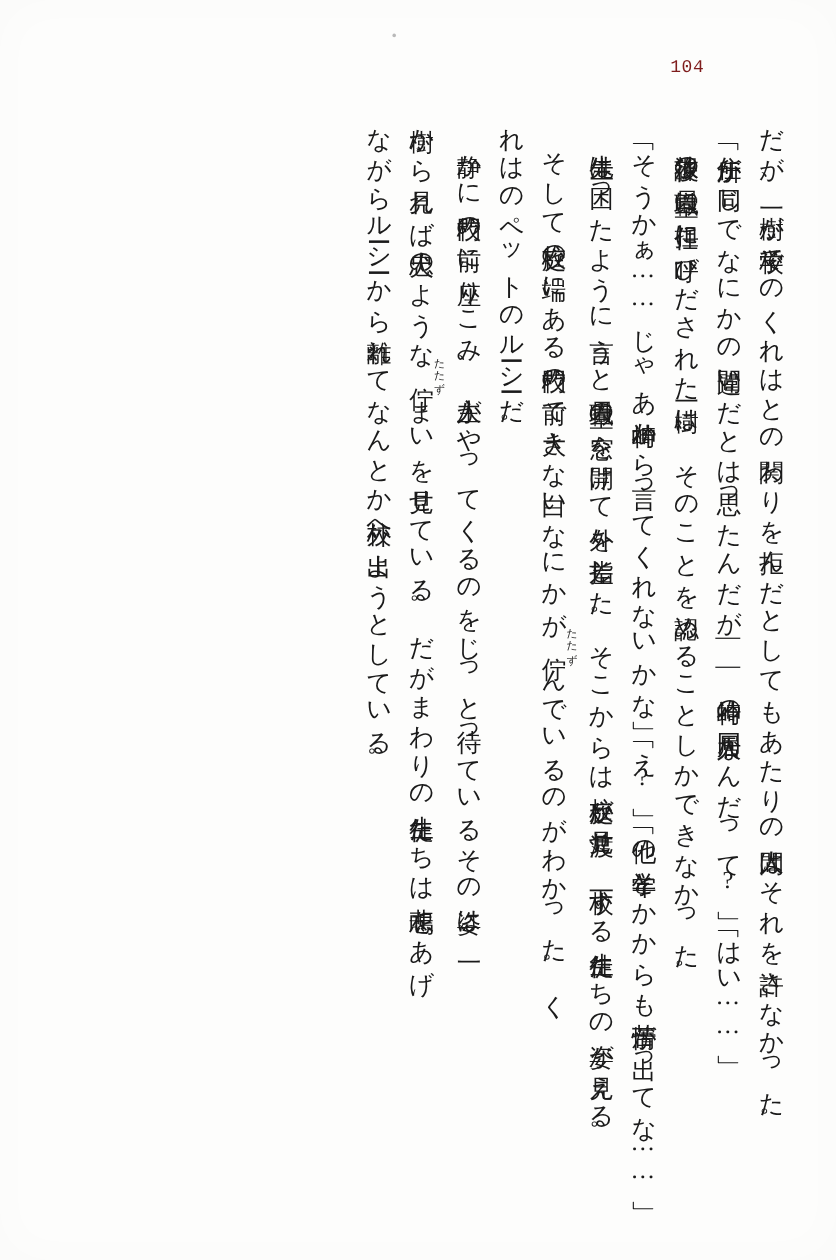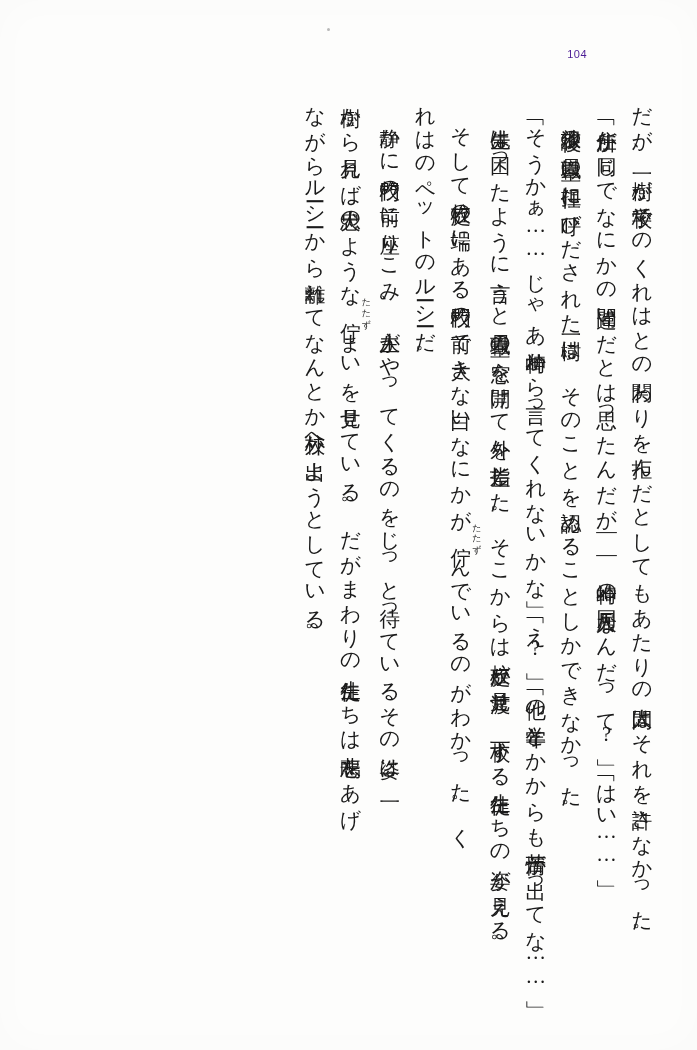--- a/index.html
+++ b/index.html
@@ -20,24 +20,24 @@
     position: absolute;
     inset: 0;
     background: #fdfdfc;
   }
 
   
   .page-number {
     position: absolute;
     top: 48px;
     right: 110px;
-    font-size: 11px;
+    font-size: 15px;
     letter-spacing: 0.5px;
-    color: #4c1d95;
-    font-family: Liberation Sans, sans-serif;
+    color: #7f1d1d;
+    font-family: Liberation Mono, monospace;
   }
 
   
   .artifact-dot {
     position: absolute;
     top: 28px;
     left: 327px;
     width: 3px;
     height: 3px;
     border-radius: 50%;

